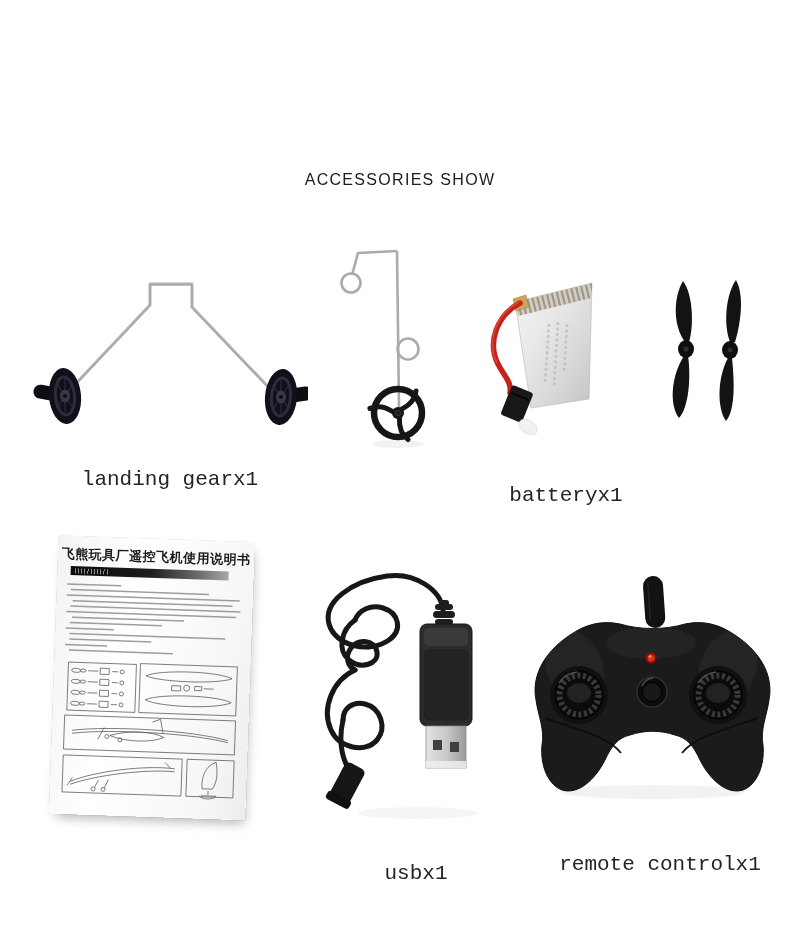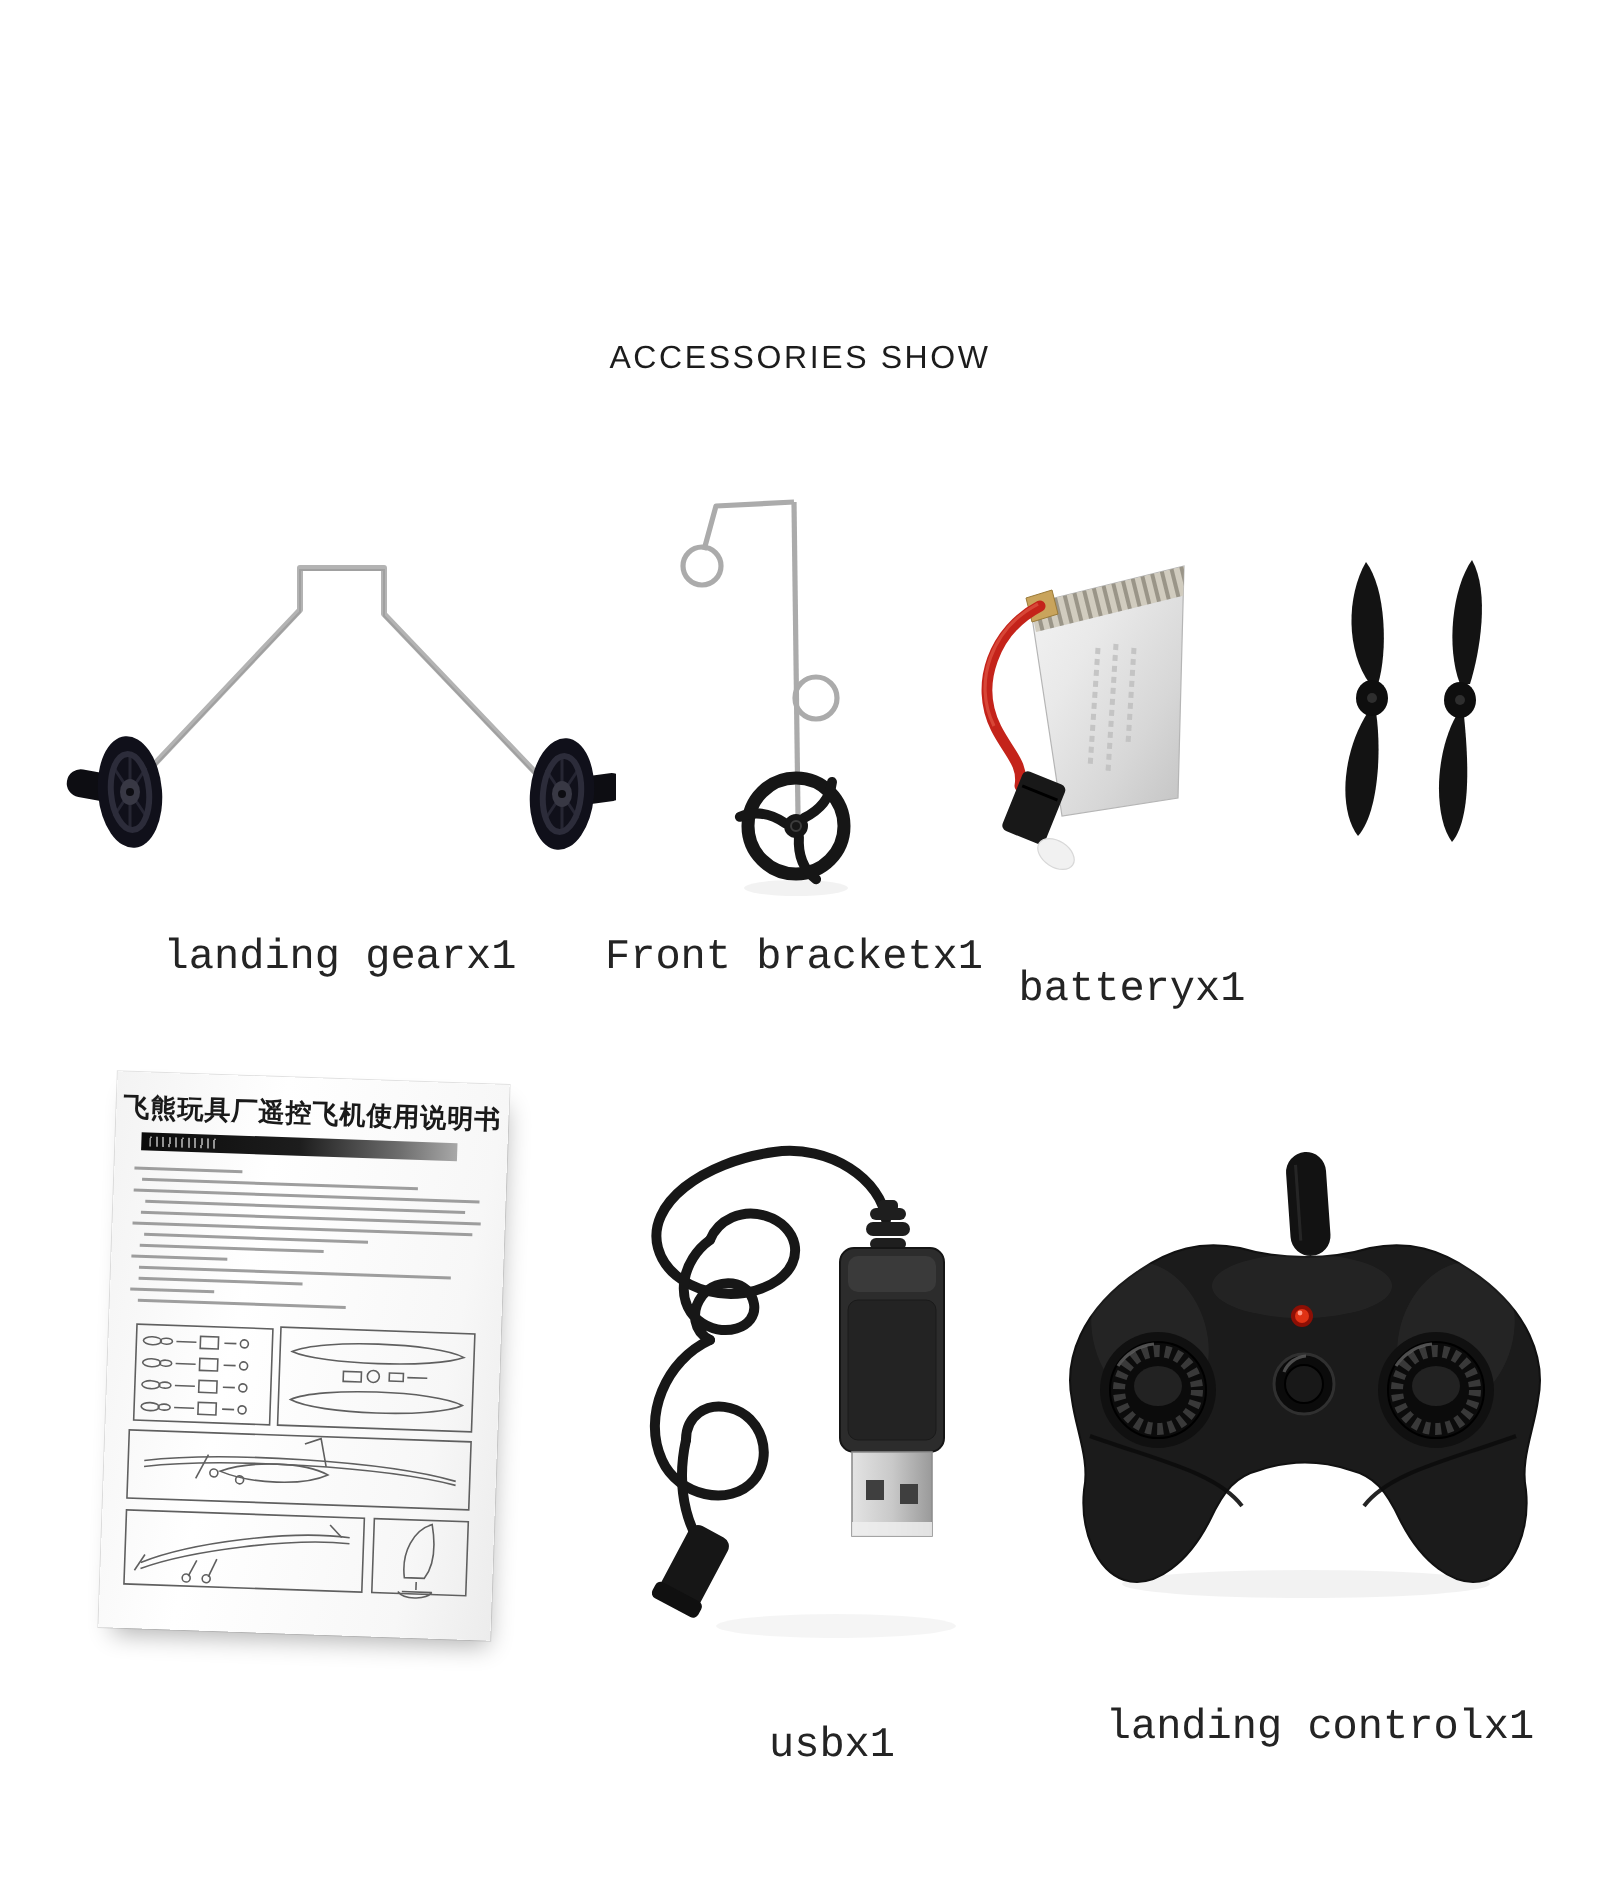--- a/index.html
+++ b/index.html
@@ -301,18 +301,17 @@
         <circle r="29" fill="#101010"></circle>
         <circle r="24" fill="#0b0b0b" stroke="#000"></circle>
         <circle r="19.5" fill="none" stroke="#3c3c3c" stroke-width="6" stroke-dasharray="3 2.6" opacity=".95"></circle>
         <ellipse cy="-2" rx="12" ry="10" fill="#222"></ellipse>
         <path d="M-20,-12 A24,24 0 0 1 -2,-23" fill="none" stroke="#8a8a8a" stroke-width="1.6" opacity=".55"></path>
       </g>
     </svg>
   </figure>
 
   <div class="lbl" style="left:60px;top:468px;width:220px;">landing gearx1</div>
-  <div class="lbl" style="left:292px;top:468px;width:210px;">Front bracketx1</div>
   <div class="lbl" style="left:498px;top:484px;width:136px;">batteryx1</div>
   <div class="lbl" style="left:356px;top:841px;width:120px;margin-top:21px;">usbx1</div>
-  <div class="lbl" style="left:548px;top:853px;width:224px;">landing controlx1</div>
+  <div class="lbl" style="left:548px;top:853px;width:224px;">remote controlx1</div>
 
 </div>
 
 </body></html>

